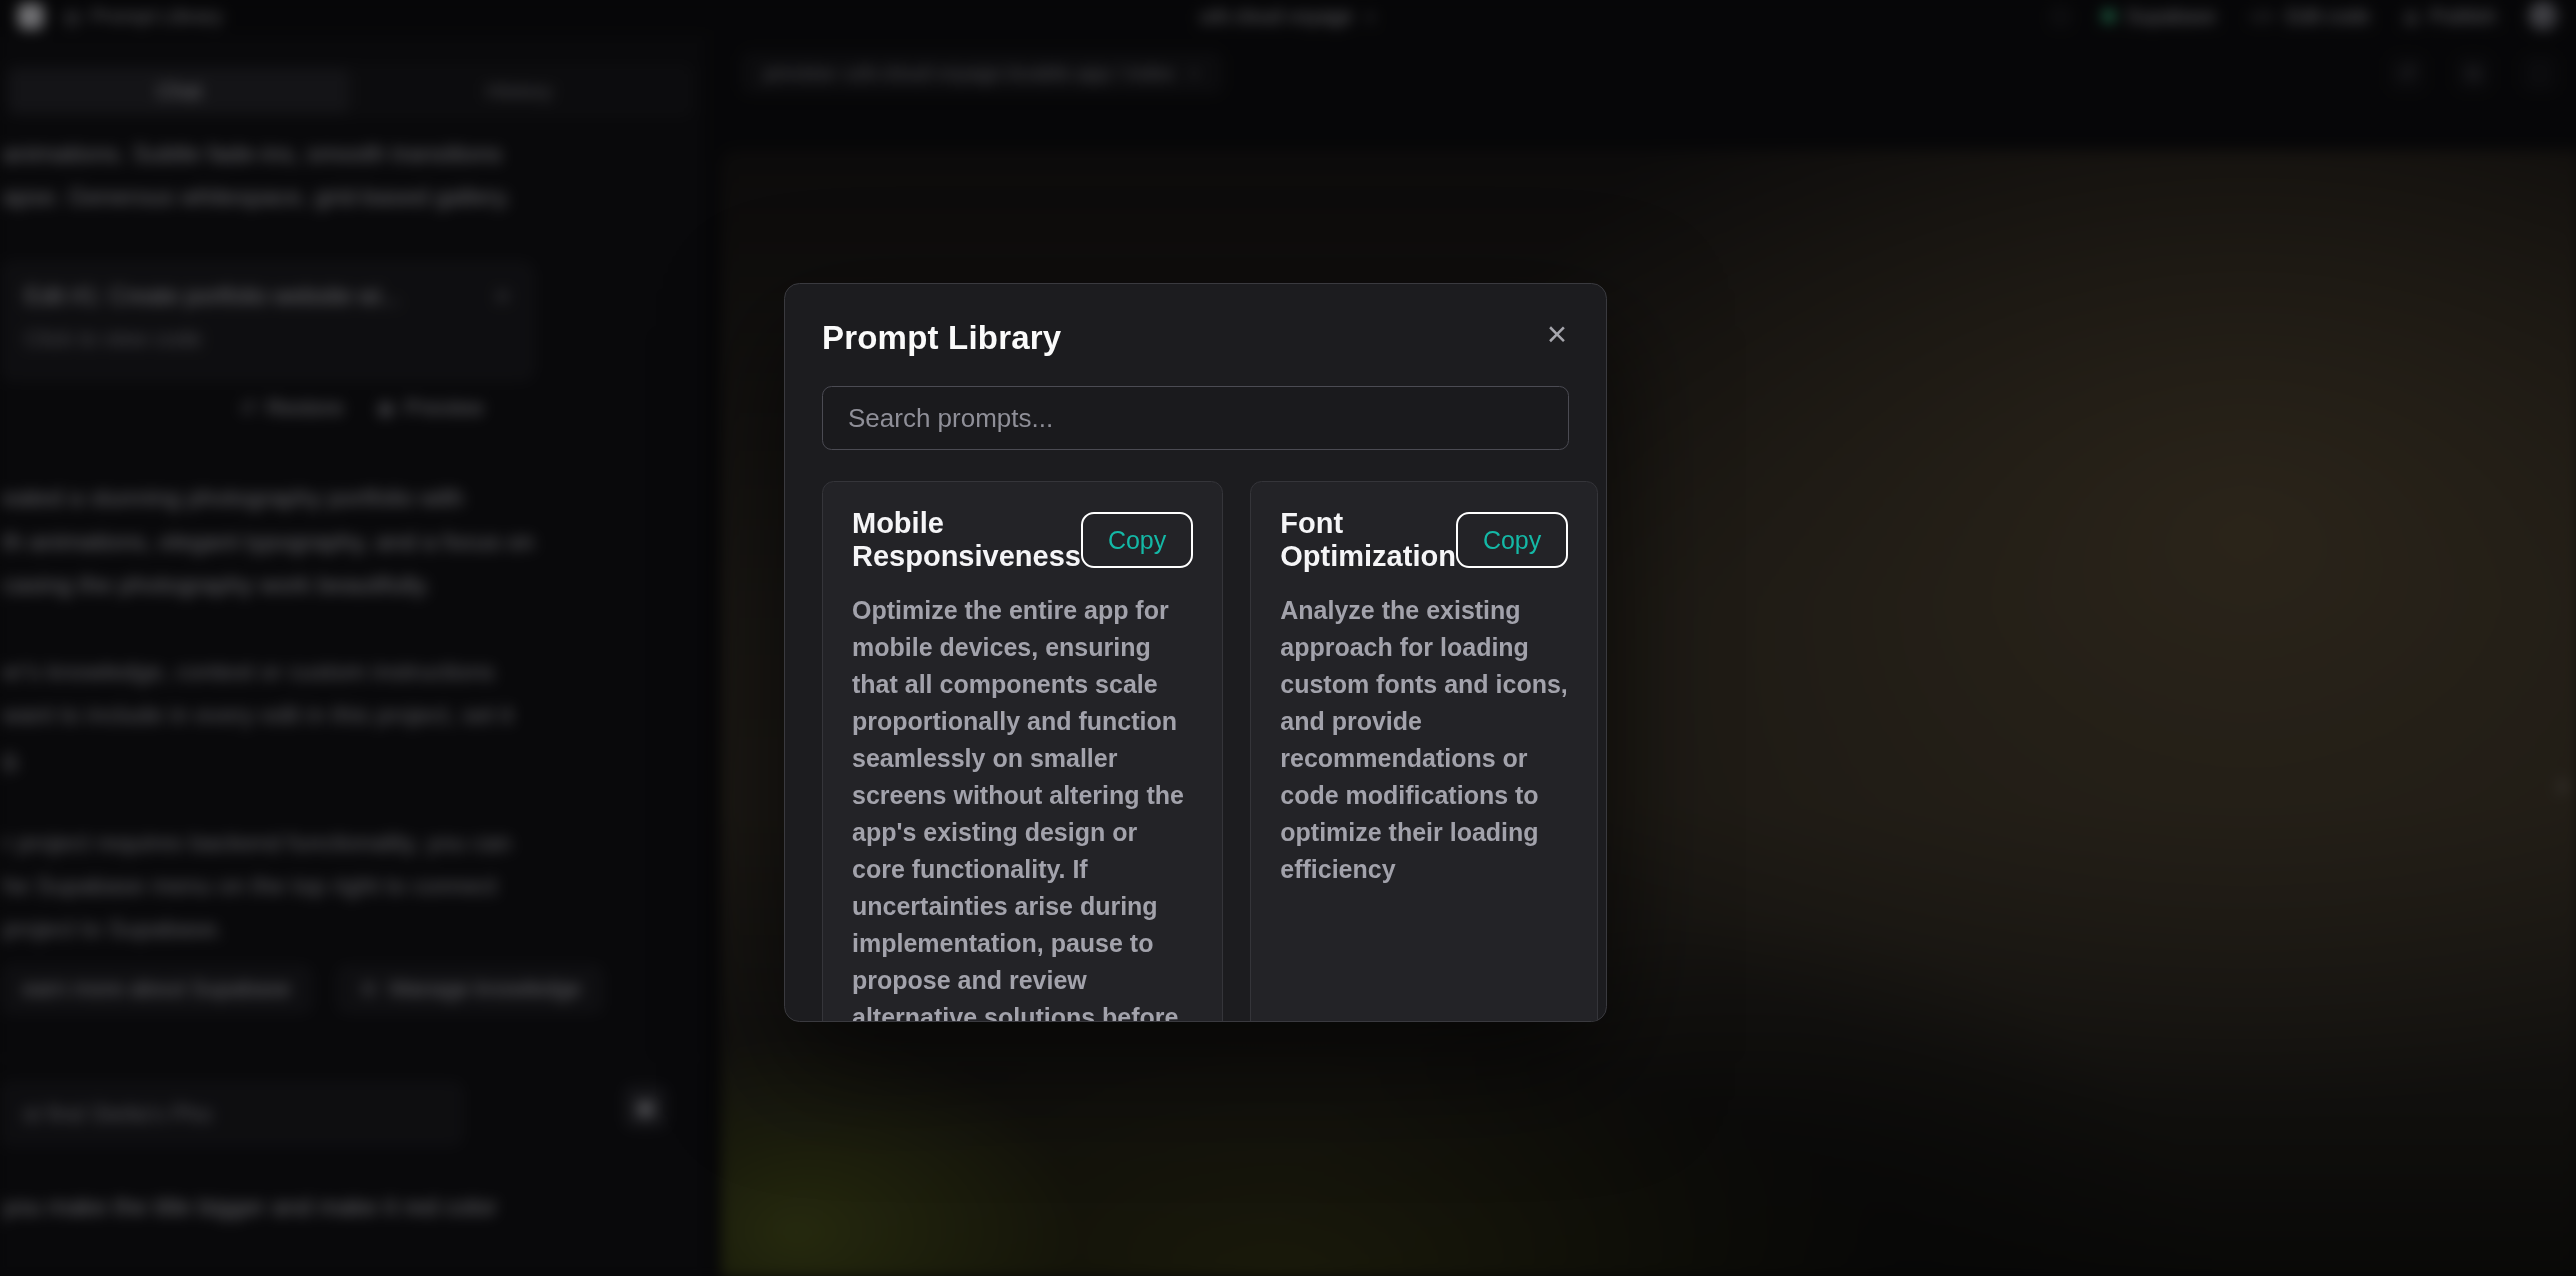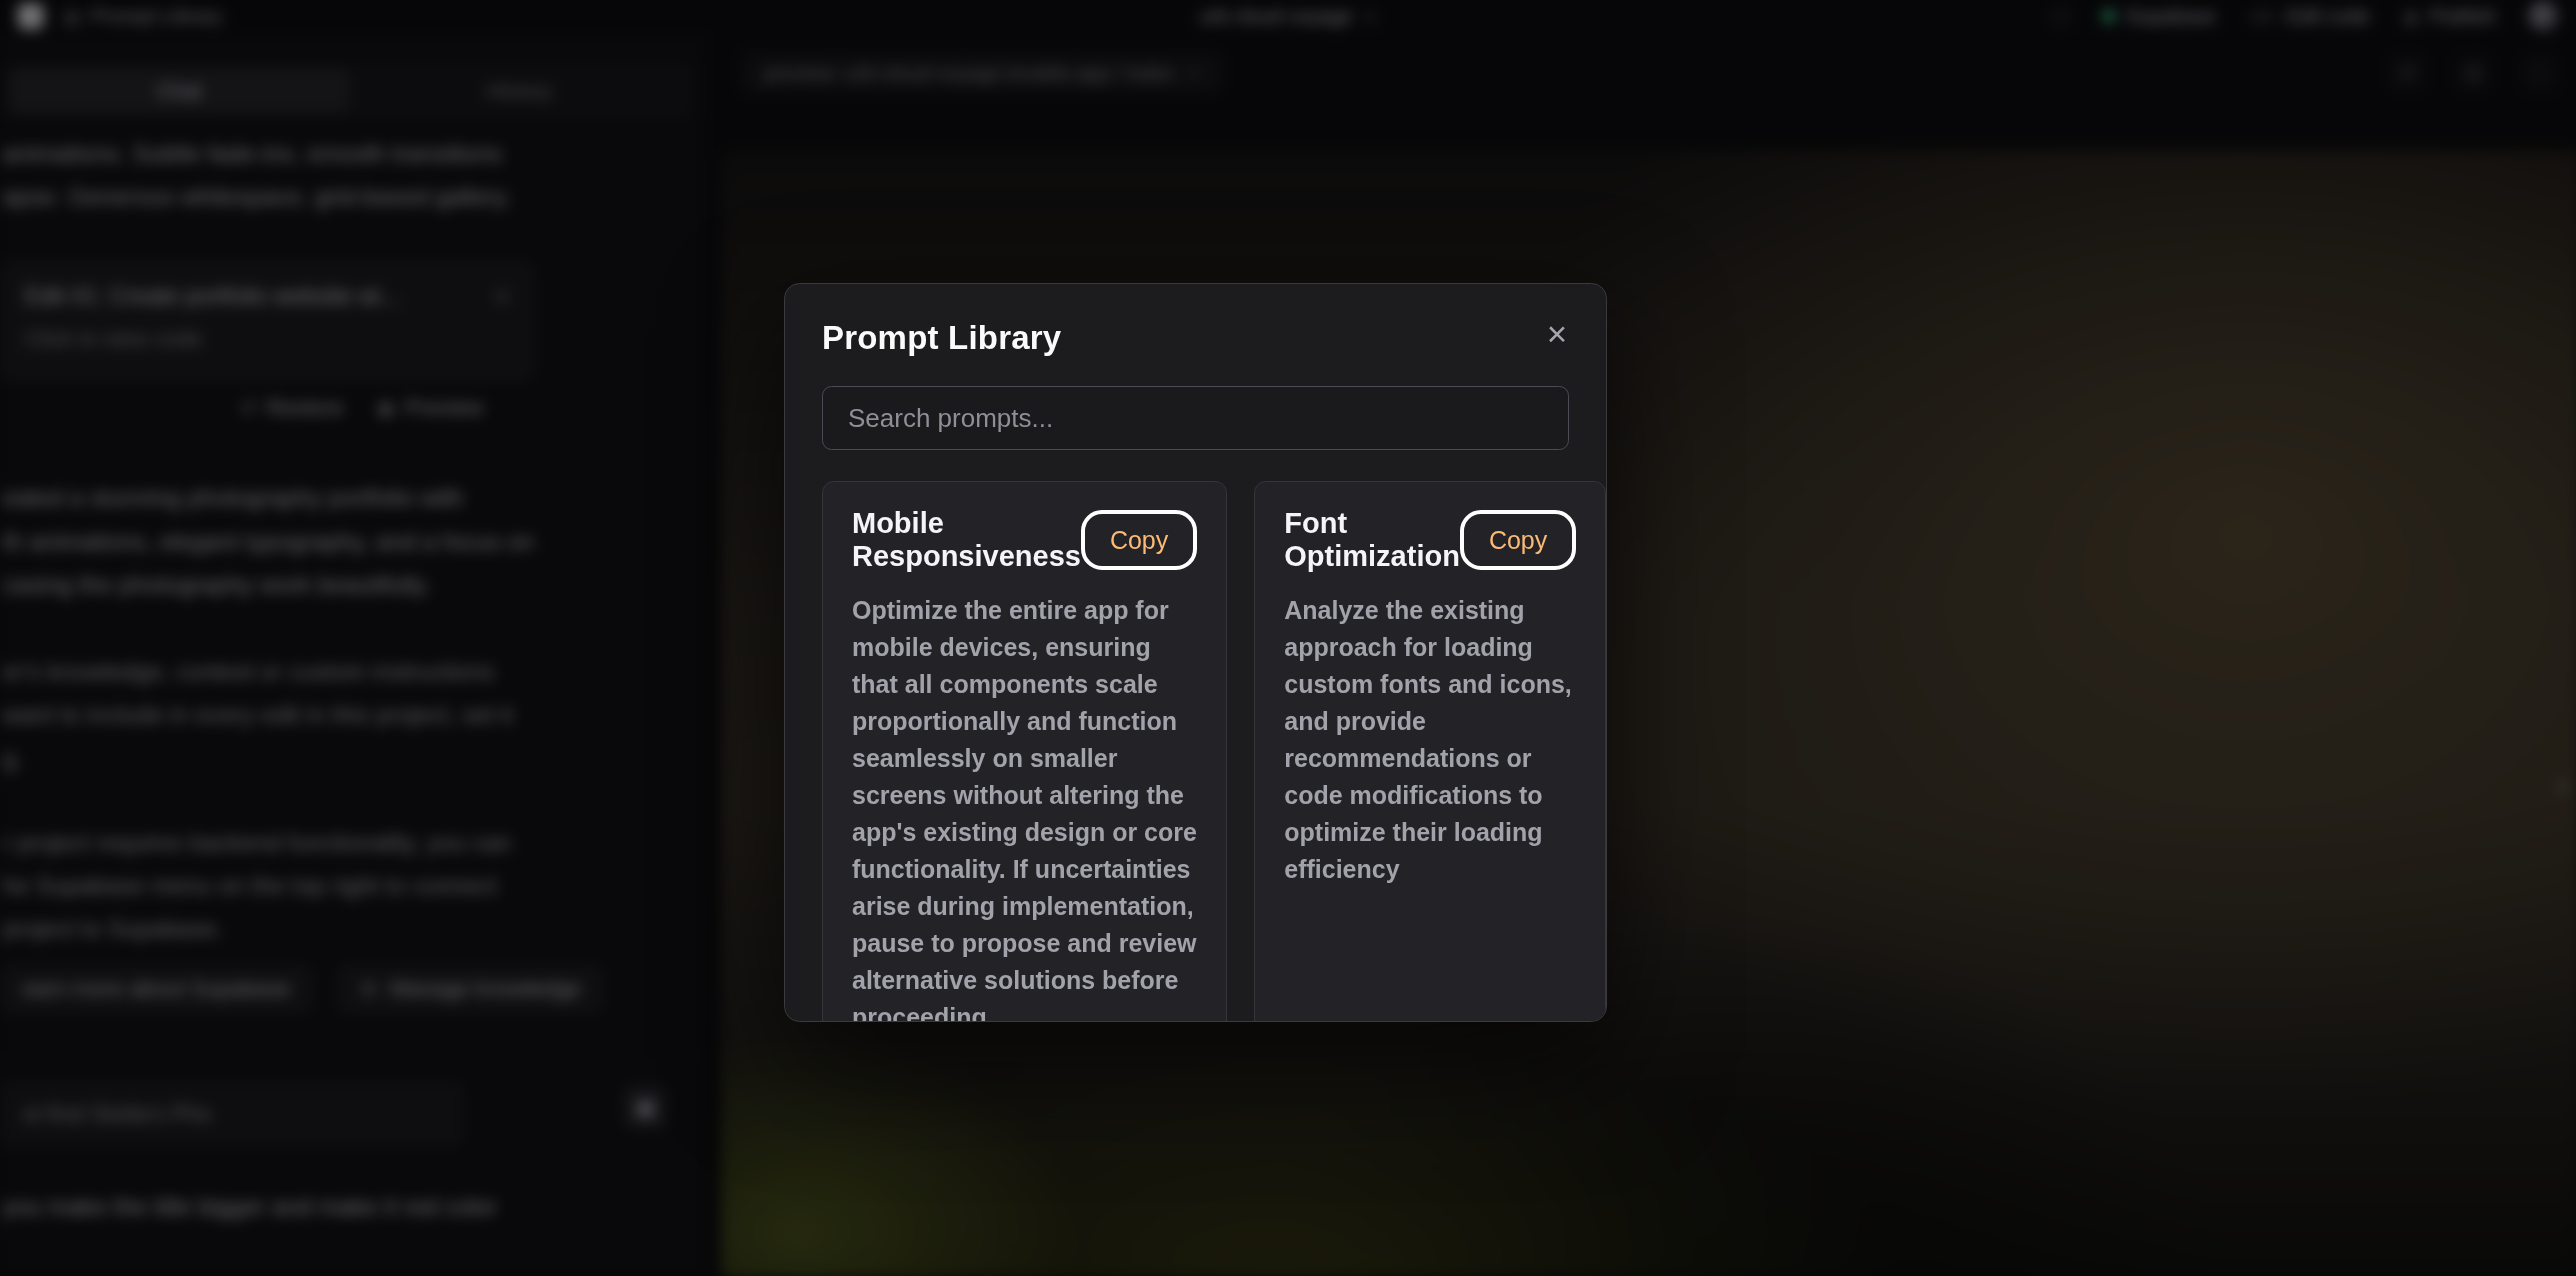--- a/index.html
+++ b/index.html
@@ -91,22 +91,22 @@
   .modal-close { background:none; border:none; color:#a6a6ad; font-size:35px; line-height:29px; cursor:pointer;
                  padding:0 1.9px; font-family:"Liberation Sans", sans-serif; }
   .search-input { margin-top:29px; width:100%; height:64px; background:#1a1a1d; border:1.4px solid #4b4b53;
                   border-radius:9.6px; padding:0 25px; color:#e8e8ec; font-size:26px;
                   font-family:"Liberation Sans", sans-serif; outline:none; }
   .search-input::placeholder { color:#8f8f98; }
   .cards { margin-top:31px; display:flex; flex-direction:row; gap:27px; }
   .card { background:#232327; border:1px solid #35353a; border-radius:11.6px; padding:25px 29px; }
   .card-row { display:flex; align-items:center; justify-content:space-between; }
   .card-title { color:#f5f5f7; font-size:29px; font-weight:bold; }
-  .copy-btn { background:transparent; border:4px solid #ffffff; border-radius:21px; padding:11.6px 25px;
-              color:#fdba74; font-size:25px; cursor:pointer; font-family:"Liberation Sans", sans-serif; }
+  .copy-btn { background:transparent; border:2px solid #ffffff; border-radius:13px; padding:11.6px 25px;
+              color:#14b8a6; font-size:25px; cursor:pointer; font-family:"Liberation Sans", sans-serif; }
   .card-desc { margin-top:19px; color:#a2a2ab; font-size:25px; line-height:37px;font-weight:bold; }
 </style>
 </head>
 <body>
 
 <div class="stage">
 
   <div class="bg-layer">
 
     <div class="topbar">

